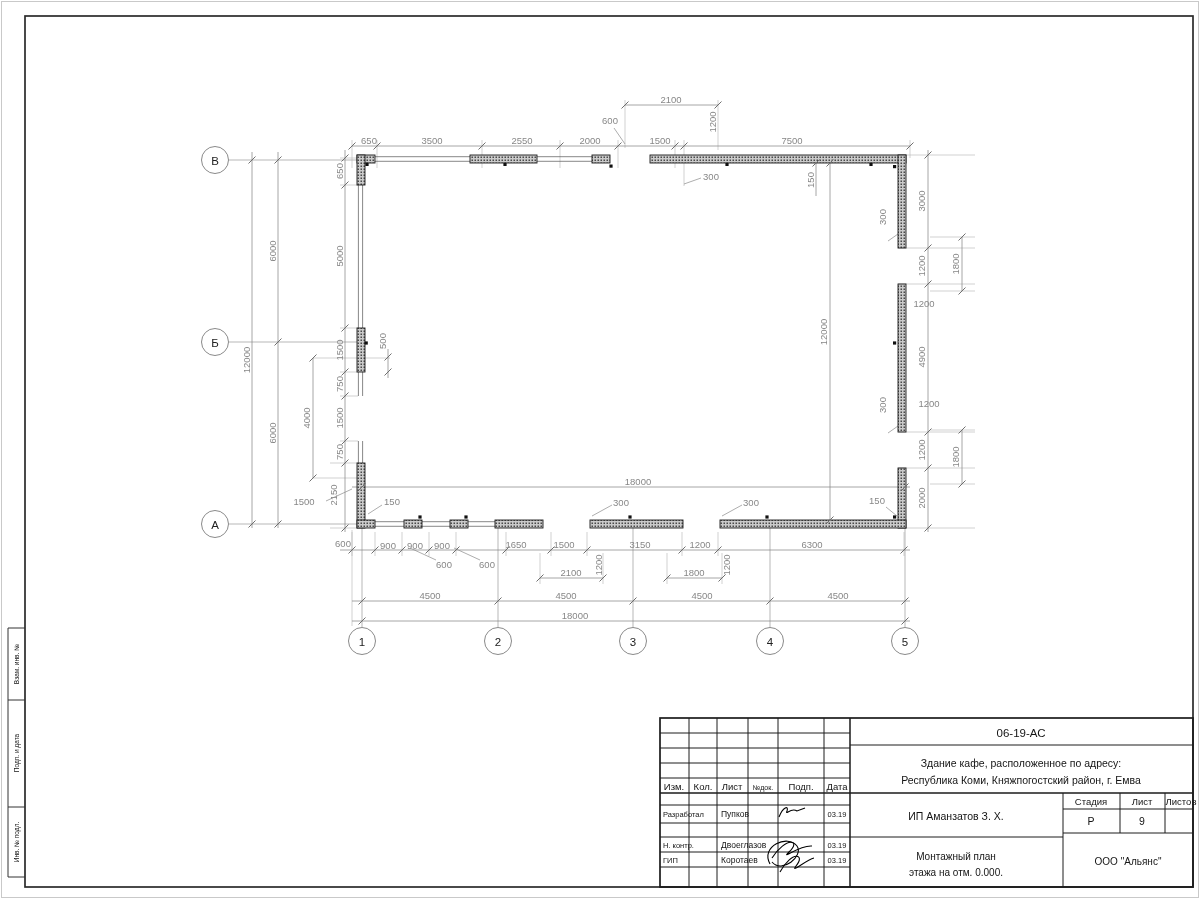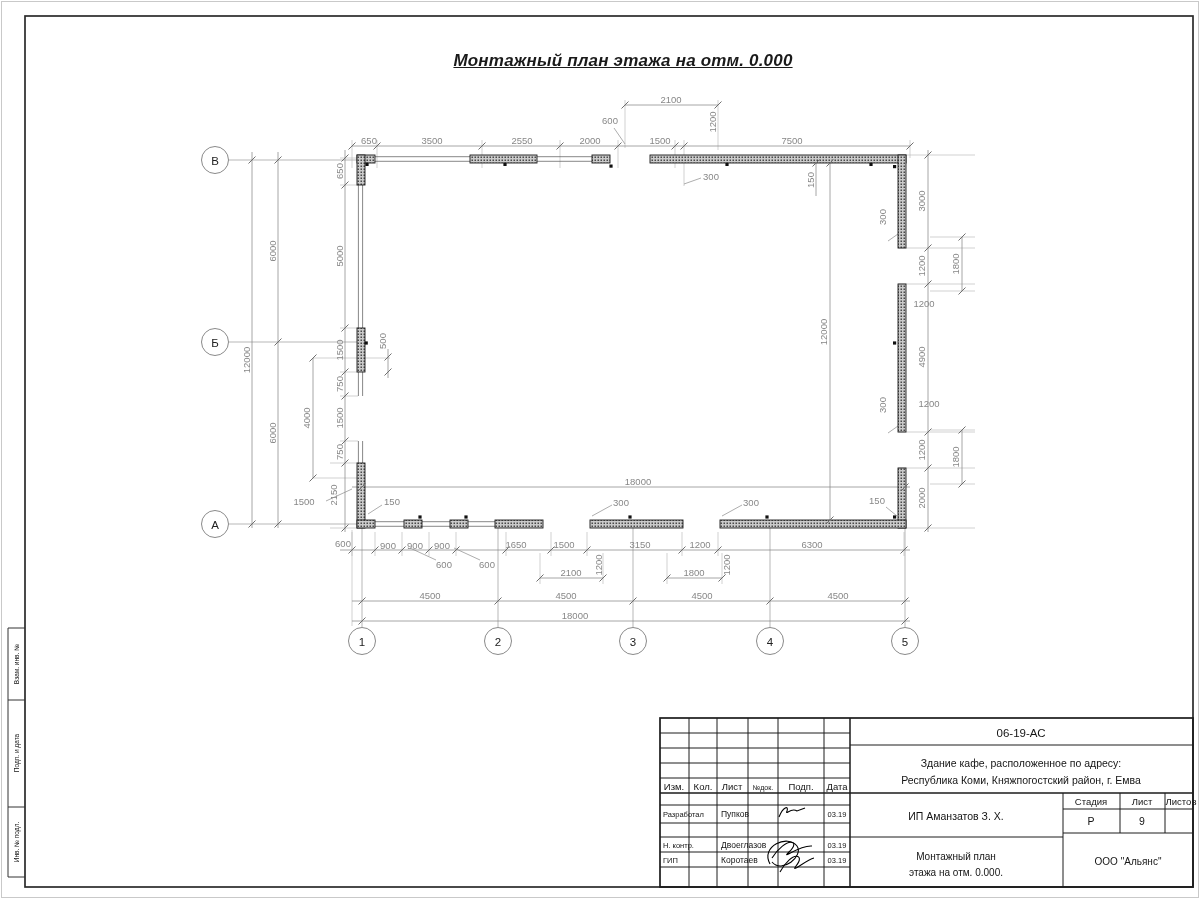--- a/index.html
+++ b/index.html
@@ -9,21 +9,20 @@
   .main-title{position:absolute;left:438px;top:51px;width:370px;text-align:center;
               font-family:"Liberation Sans",sans-serif;font-style:italic;font-weight:bold;
               font-size:17px;color:#1a1a1a;text-decoration:underline;letter-spacing:.2px;}
   text{font-family:"Liberation Sans",sans-serif;}
 </style>
 </head>
 <body>
 
 <div class="sheet">
 
-  <div class="main-title">Монтажный план этажа на отм. 0.000</div>
 
   <svg id="plan" width="1200" height="900" viewBox="0 0 1200 900">
     <defs>
       <pattern id="wallhatch" width="3" height="3" patternUnits="userSpaceOnUse">
         <rect width="3" height="3" fill="#cbcbcb"></rect>
         <rect x="0.5" y="0.5" width="1.5" height="1.5" fill="#4a4a4a"></rect>
       </pattern>
     </defs>
 
     <g>

